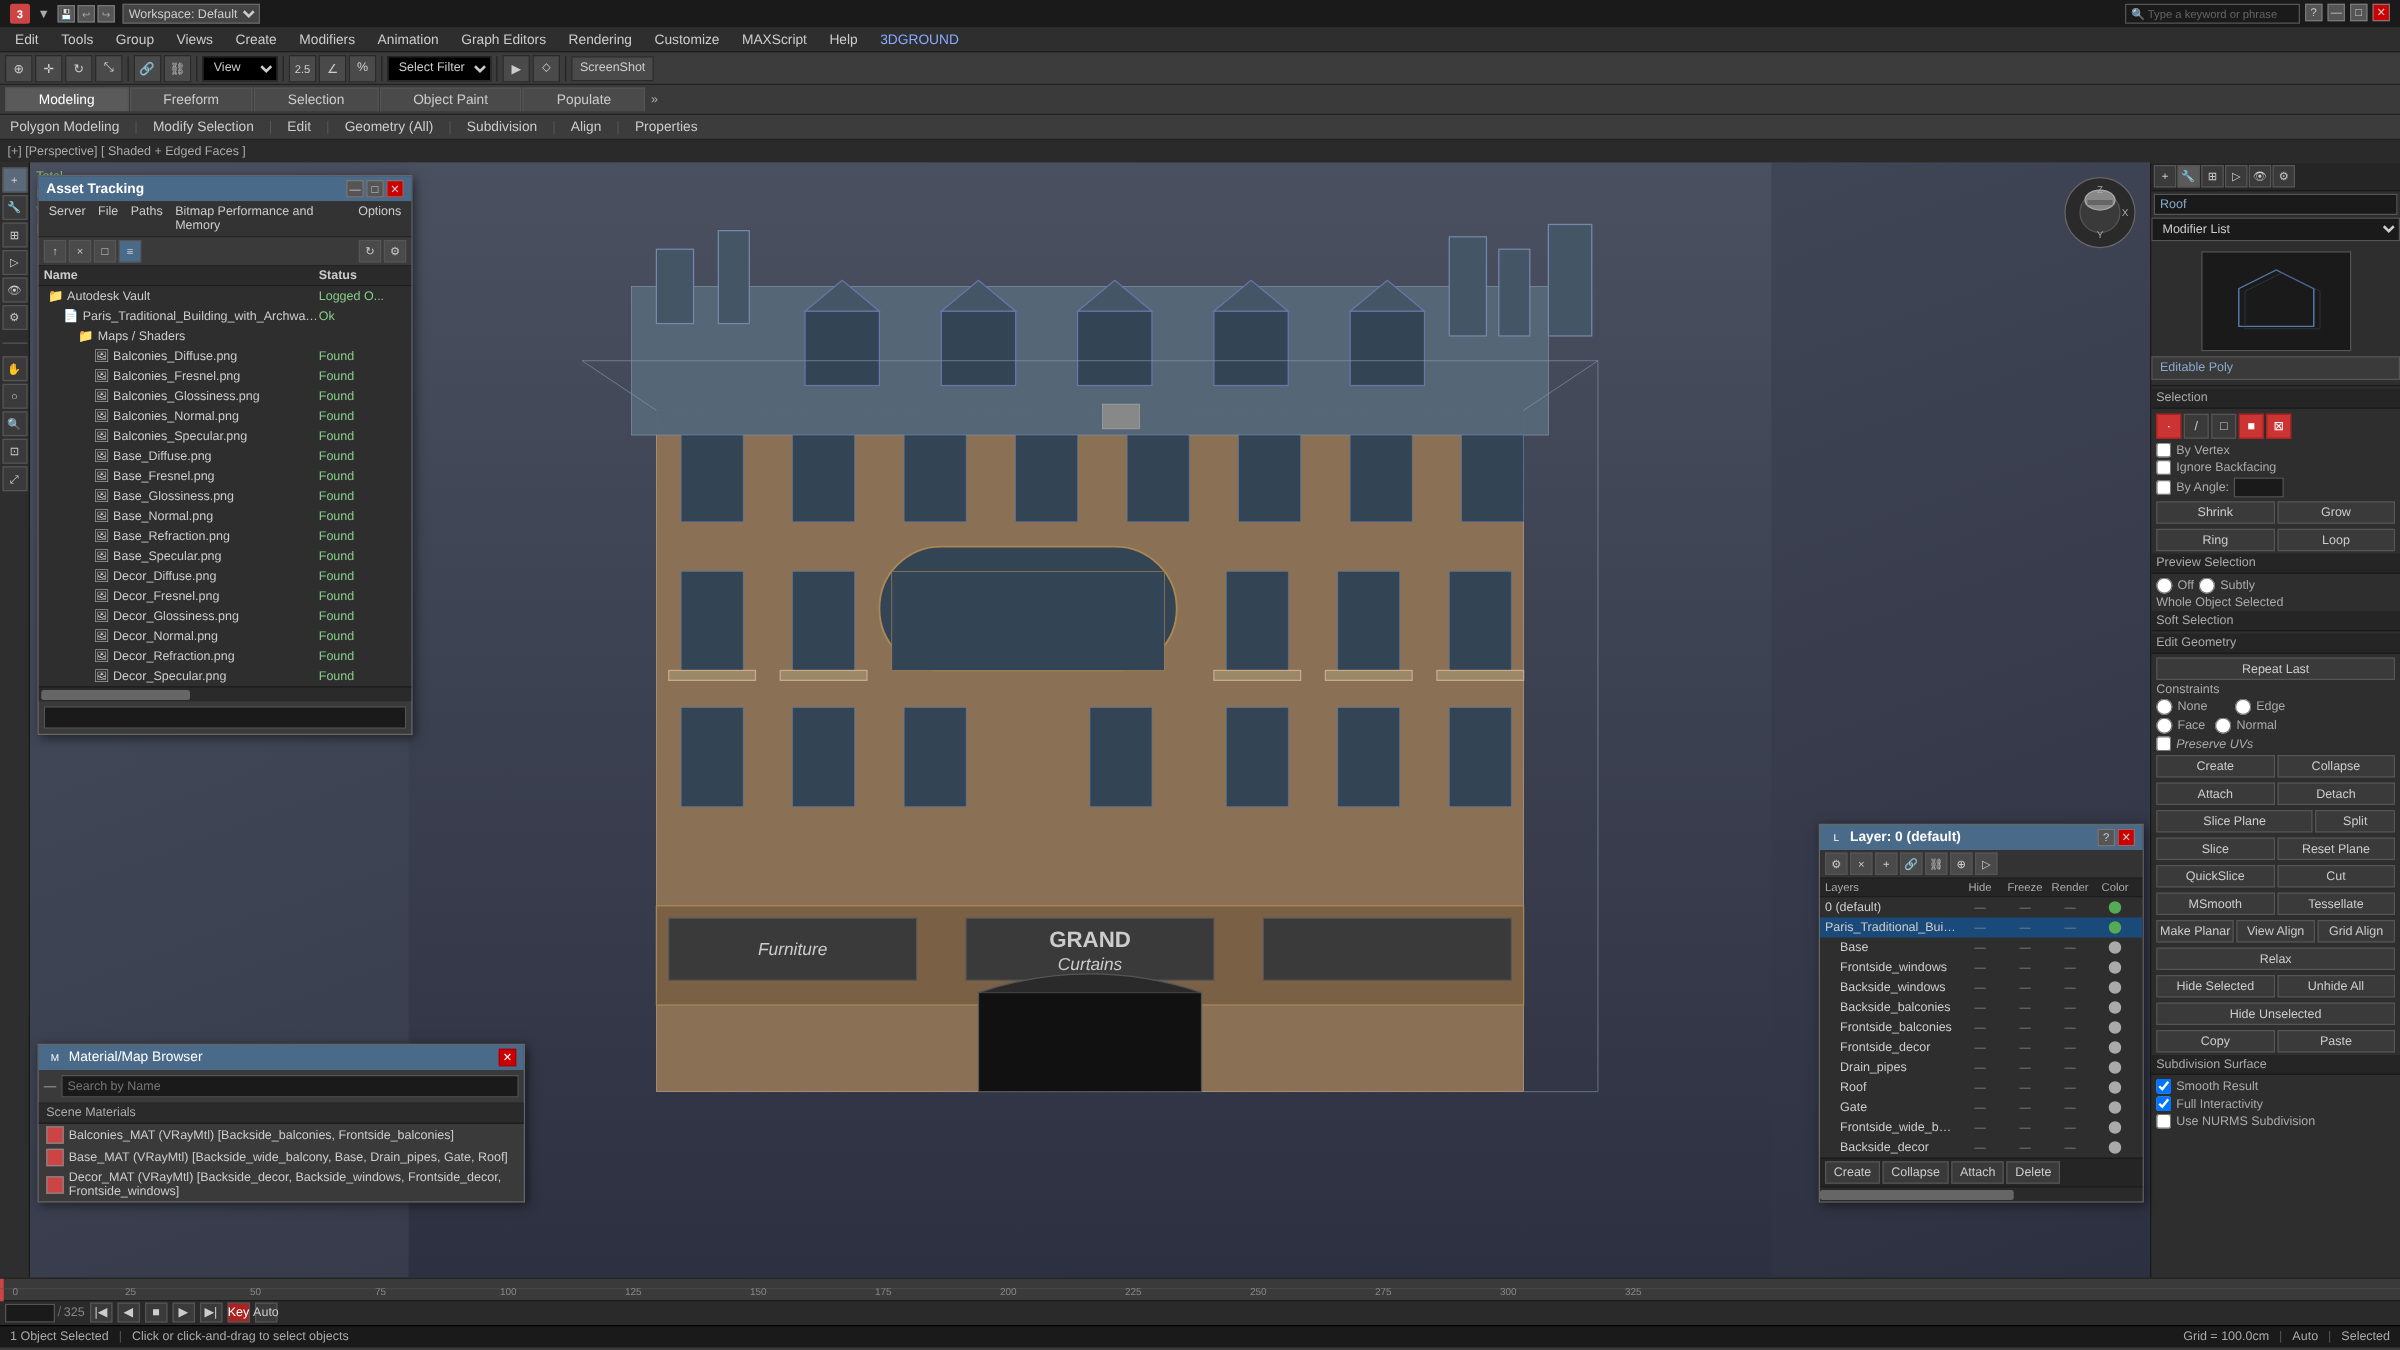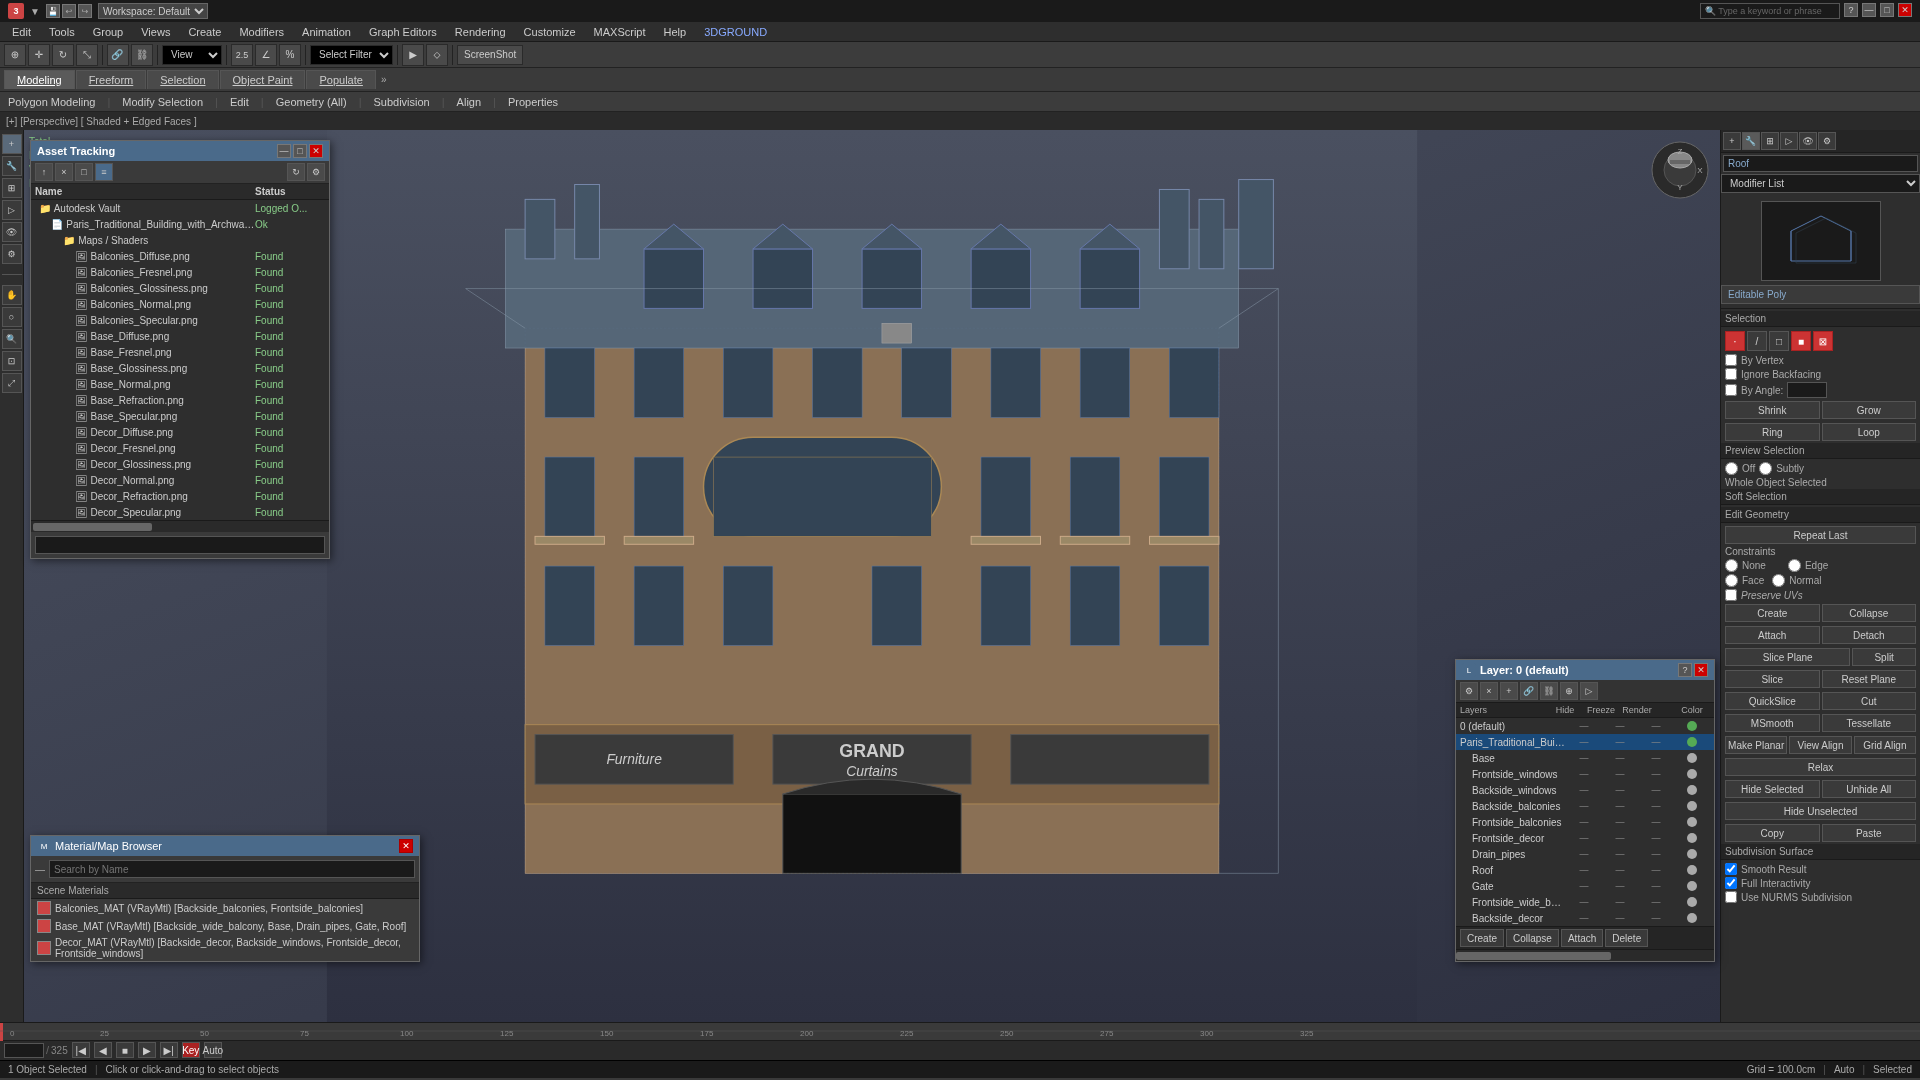--- a/index.html
+++ b/index.html
@@ -80,29 +80,28 @@
     .toolbar-dropdown {
       height: 20px;
       background: #000000;
       border: 1px solid #2a2a2a;
       color: #ccc;
       font-size: 10px;
       padding: 0 4px;
       min-width: 60px;
     }
     .mode-tab {
-      padding: 3px 12px;
+      padding: 3px 26px;
       font-size: 11px;
       cursor: pointer;
       background: #4a4a4a;
       color: #ccc;
       border-top: 1px solid #555;
       border-left: 1px solid #555;
       border-right: 1px solid #555;
-      text-decoration: underline;
     }
     .mode-tab.active {
       background: #5a5a5a;
       color: #fff;
     }
 
     
     #sub-toolbar {
       height: 20px;
       background: #3c3c3c;
@@ -480,21 +479,21 @@
       background: #252525;
       padding: 2px 4px;
       border-bottom: 1px solid #1a1a1a;
       font-size: 9px;
       color: #aaa;
     }
     .lcol-name { flex: 1; }
     .lcol-hide { width: 36px; text-align: center; }
     .lcol-freeze { width: 36px; text-align: center; }
     .lcol-render { width: 36px; text-align: center; }
-    .lcol-color { width: 36px; text-align: center; margin-left: 19px; }
+    .lcol-color { width: 36px; text-align: center; }
     #layer-list {
       max-height: 220px;
       overflow-y: auto;
       background: #2e2e2e;
     }
     .layer-row {
       display: flex;
       align-items: center;
       padding: 1px 4px;
       min-height: 16px;
@@ -1018,20 +1017,27 @@
 
   <div id="asset-tracking-window">
     <div id="asset-tracking-titlebar">
       <span id="at-title">Asset Tracking</span>
       <div id="at-controls">
         <div class="at-btn">—</div>
         <div class="at-btn">□</div>
         <div class="at-btn" style="background:#c00;">✕</div>
       </div>
     </div>
+    <div id="at-menubar">
+      <span class="at-menu">Server</span>
+      <span class="at-menu">File</span>
+      <span class="at-menu">Paths</span>
+      <span class="at-menu">Bitmap Performance and Memory</span>
+      <span class="at-menu">Options</span>
+    </div>
     <div id="at-toolbar">
       <div class="at-tool-btn">↑</div>
       <div class="at-tool-btn">×</div>
       <div class="at-tool-btn">□</div>
       <div class="at-tool-btn" style="background:#4a6a8a;">≡</div>
       <div style="flex:1;"></div>
       <div class="at-tool-btn">↻</div>
       <div class="at-tool-btn">⚙</div>
     </div>
     <div id="at-table-header">

